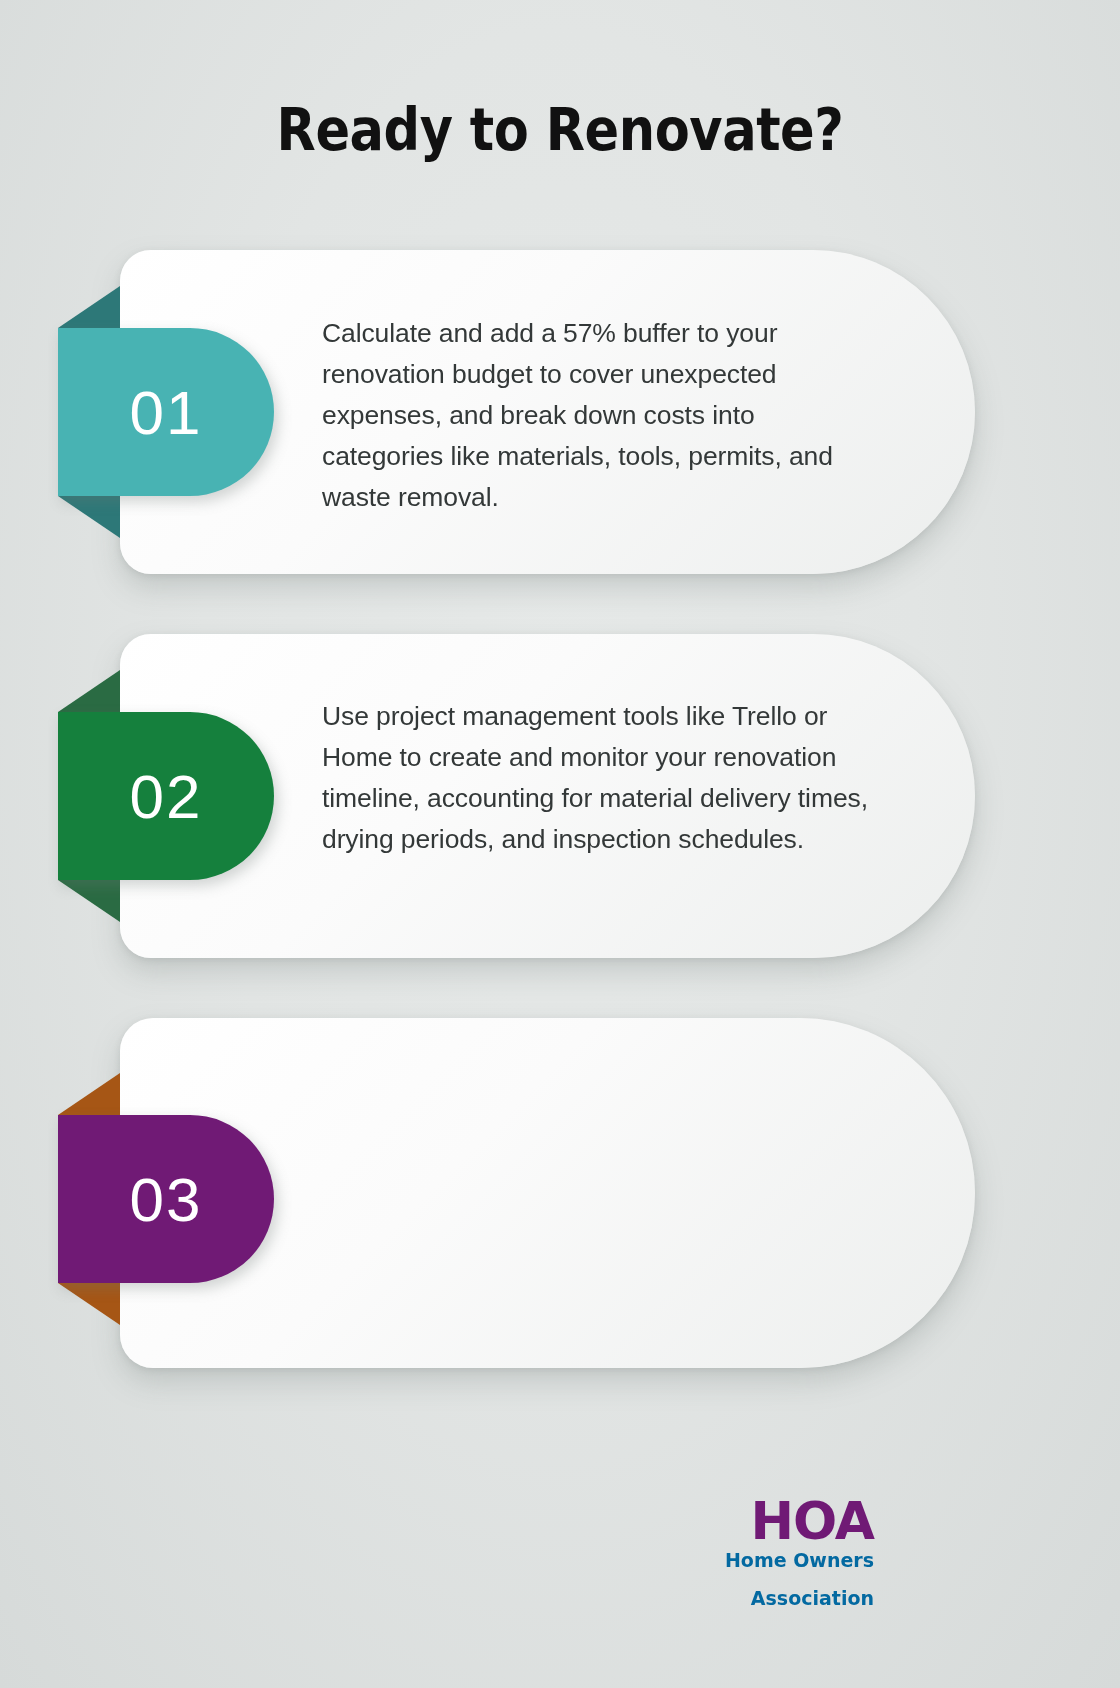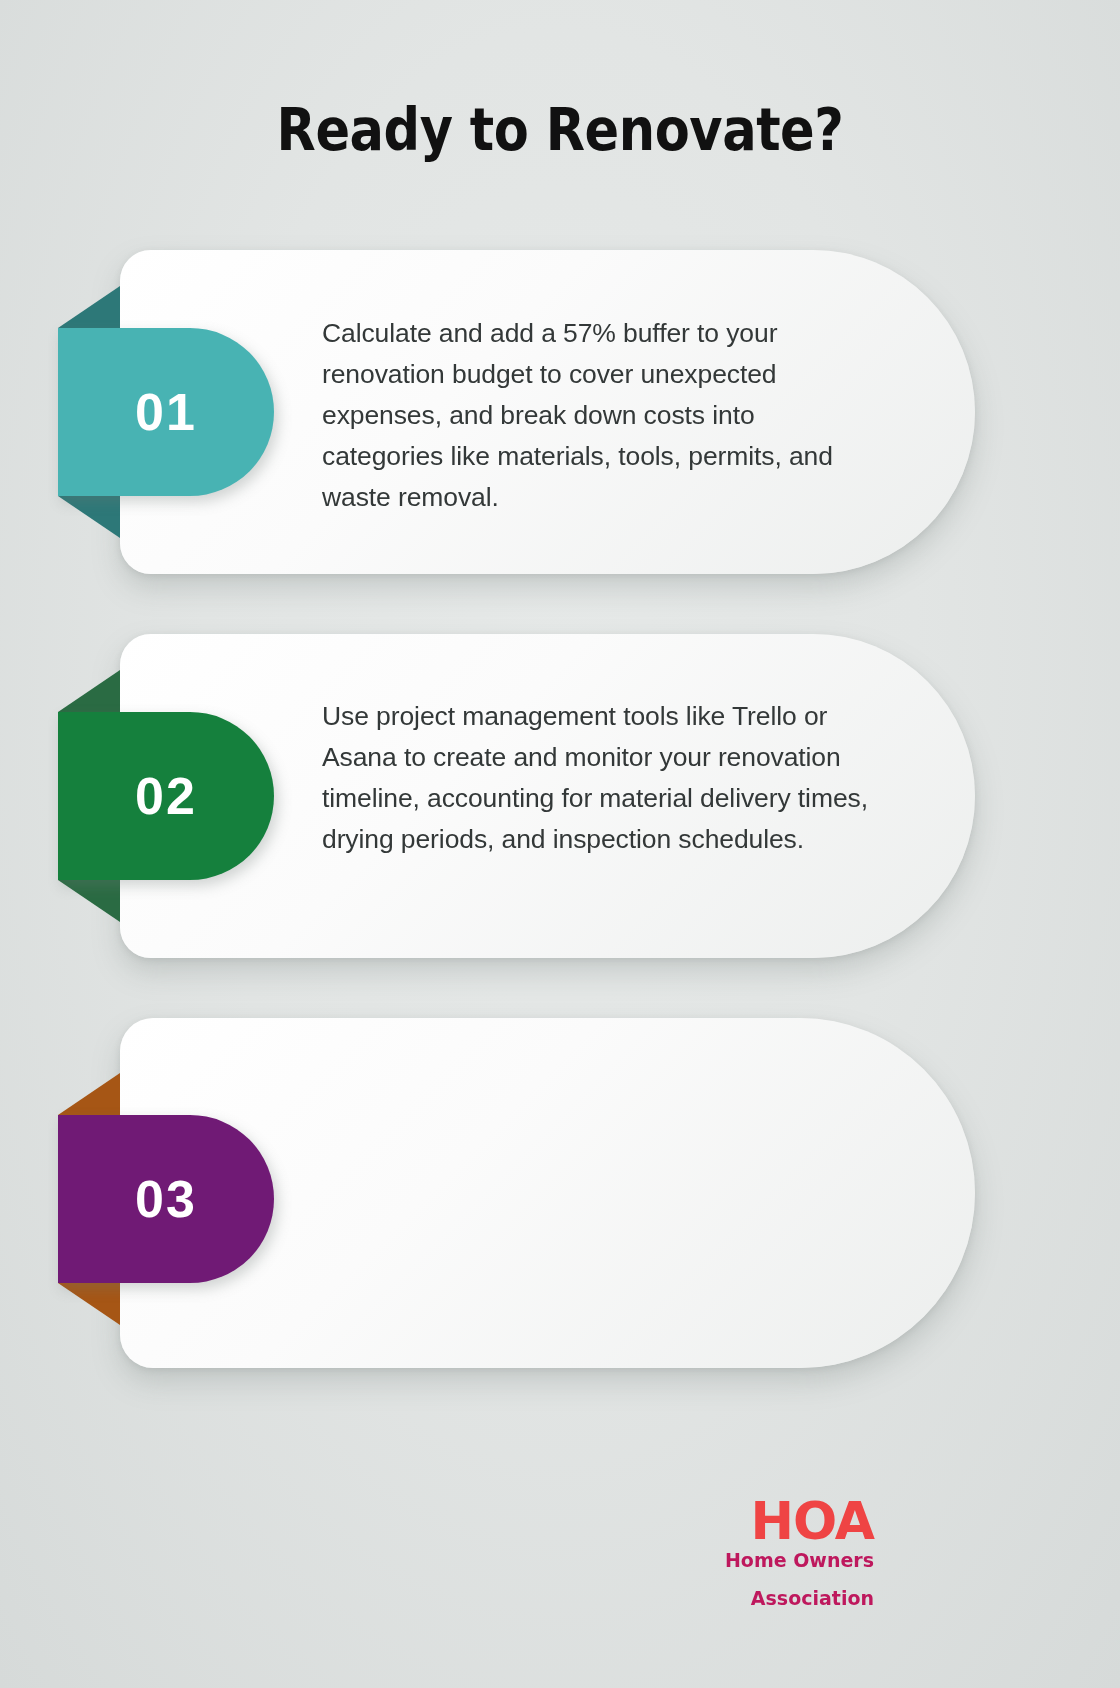--- a/index.html
+++ b/index.html
@@ -68,22 +68,22 @@
     left: 0;
     top: 0;
     width: 216px;
     height: 168px;
     border-radius: 0 84px 84px 0;
     display: flex;
     align-items: center;
     justify-content: center;
     color: #ffffff;
     font-family: "Liberation Sans", sans-serif;
-    font-size: 52px;
-    font-weight: 700;
+    font-size: 62px;
+    font-weight: 400;
     letter-spacing: 2px;
     z-index: 3;
     box-shadow: 4px 6px 14px rgba(110,118,116,0.30);
   }
 
   
   .fold {
     position: absolute;
     left: 0;
     width: 62px;
@@ -125,21 +125,21 @@
     font-family: "DejaVu Sans", sans-serif;
     font-size: 52px;
     font-weight: bold;
     letter-spacing: -1px;
     line-height: 0.95;
   }
   .logo-sub {
     font-family: "DejaVu Sans", sans-serif;
     font-size: 19px;
     font-weight: bold;
-    color: #be185d;
+    color: #0369a1;
     line-height: 1.15;
     margin-top: 4px;
   }
 </style>
 </head>
 <body>
 
 <div class="page">
 
   <div class="title">Ready to Renovate?</div>
@@ -151,28 +151,28 @@
     <div class="badge" style="background:#48b3b3">01</div>
   </div>
   <div class="card-text text-1">Calculate and add a 57% buffer to your renovation budget to cover unexpected expenses, and break down costs into categories like materials, tools, permits, and waste removal.</div>
 
   <div class="card card-2"></div>
   <div class="badge-wrap badge-2">
     <div class="fold fold-top" style="background:#2a6b43"></div>
     <div class="fold fold-bottom" style="background:#2a6b43"></div>
     <div class="badge" style="background:#15803d">02</div>
   </div>
-  <div class="card-text text-2">Use project management tools like Trello or Asana to create and monitor your renovation timeline, accounting for material delivery times, drying periods, and inspection schedules.</div>
+  <div class="card-text text-2">Use project management tools like Trello or Home to create and monitor your renovation timeline, accounting for material delivery times, drying periods, and inspection schedules.</div>
 
   <div class="card card-3"></div>
   <div class="badge-wrap badge-3">
     <div class="fold fold-top" style="background:#a65615"></div>
     <div class="fold fold-bottom" style="background:#a65615"></div>
     <div class="badge" style="background:#701a75">03</div>
   </div>
 
   <div class="logo">
-    <div class="logo-mark" style="color:#ef4444">HOA</div>
+    <div class="logo-mark" style="color:#701a75">HOA</div>
     <div class="logo-sub">Home Owners</div>
     <div class="logo-sub" style="margin-top:16px">Association</div>
   </div>
 
 </div>
 
 </body></html>

